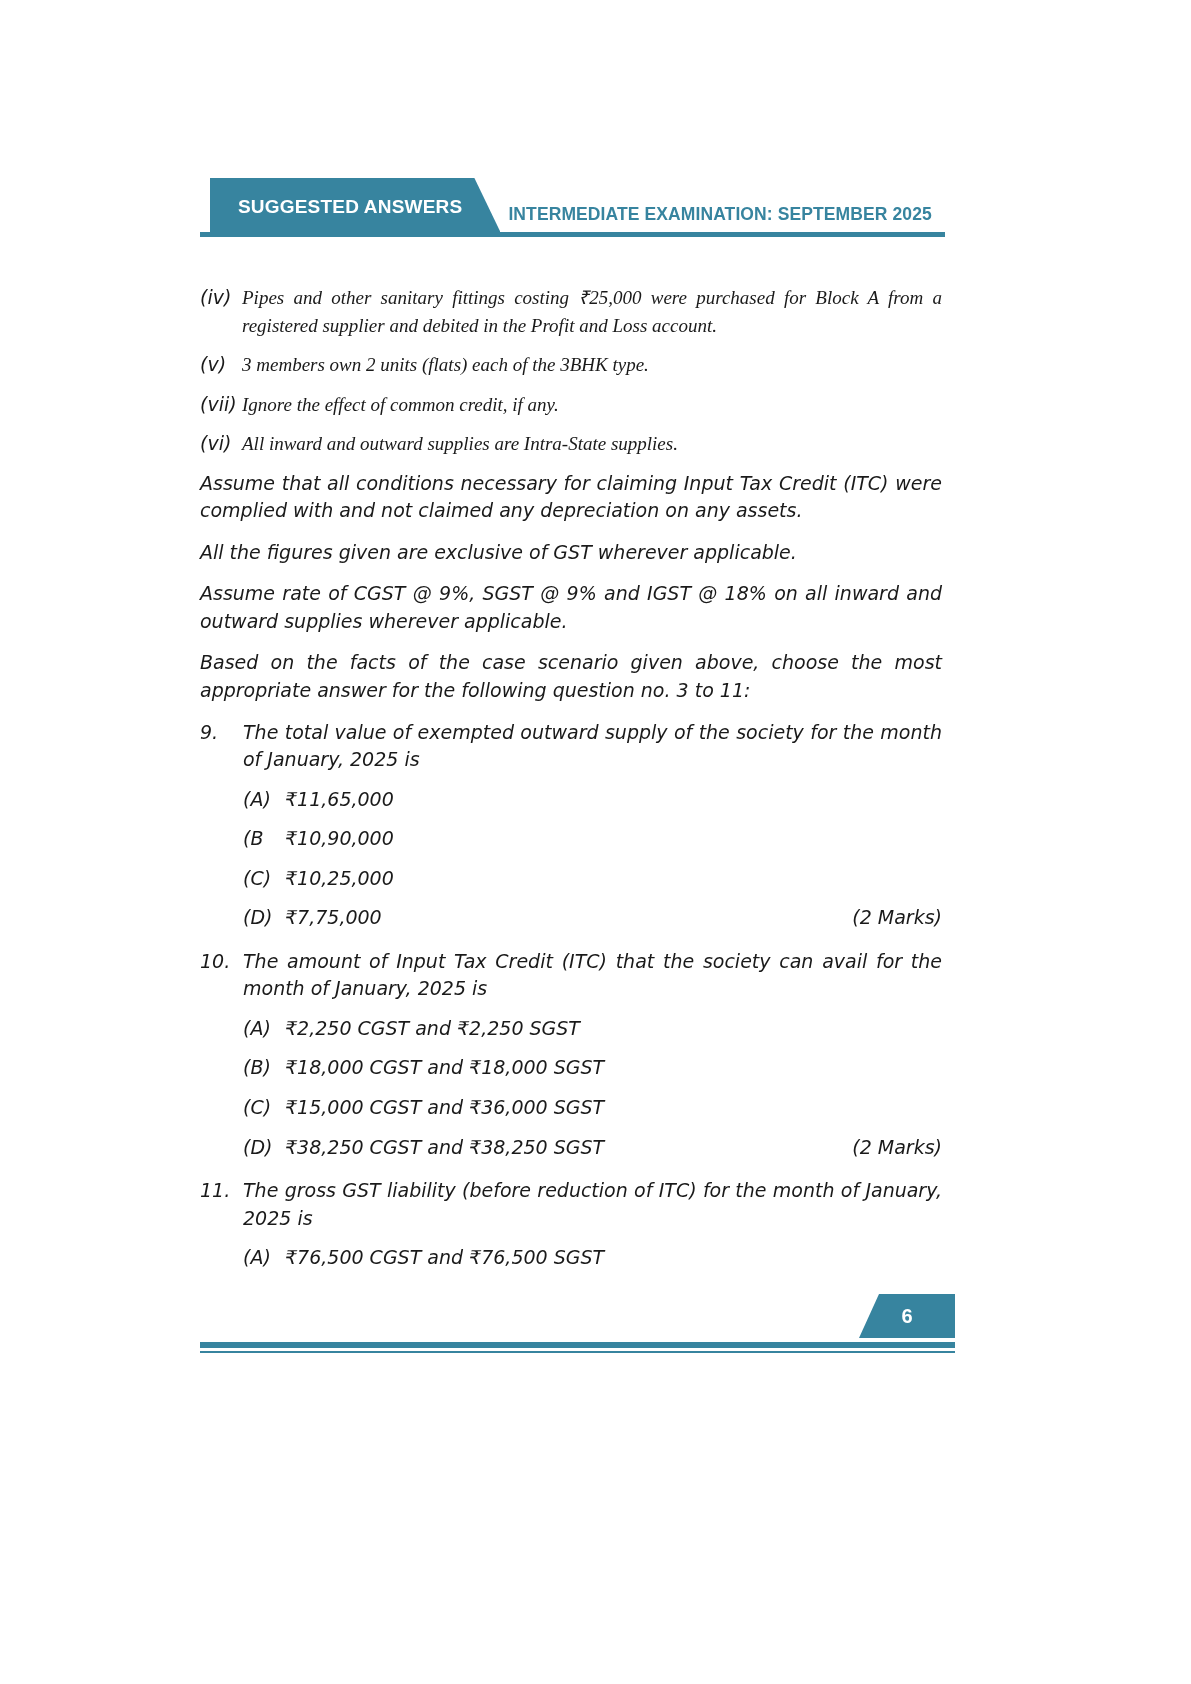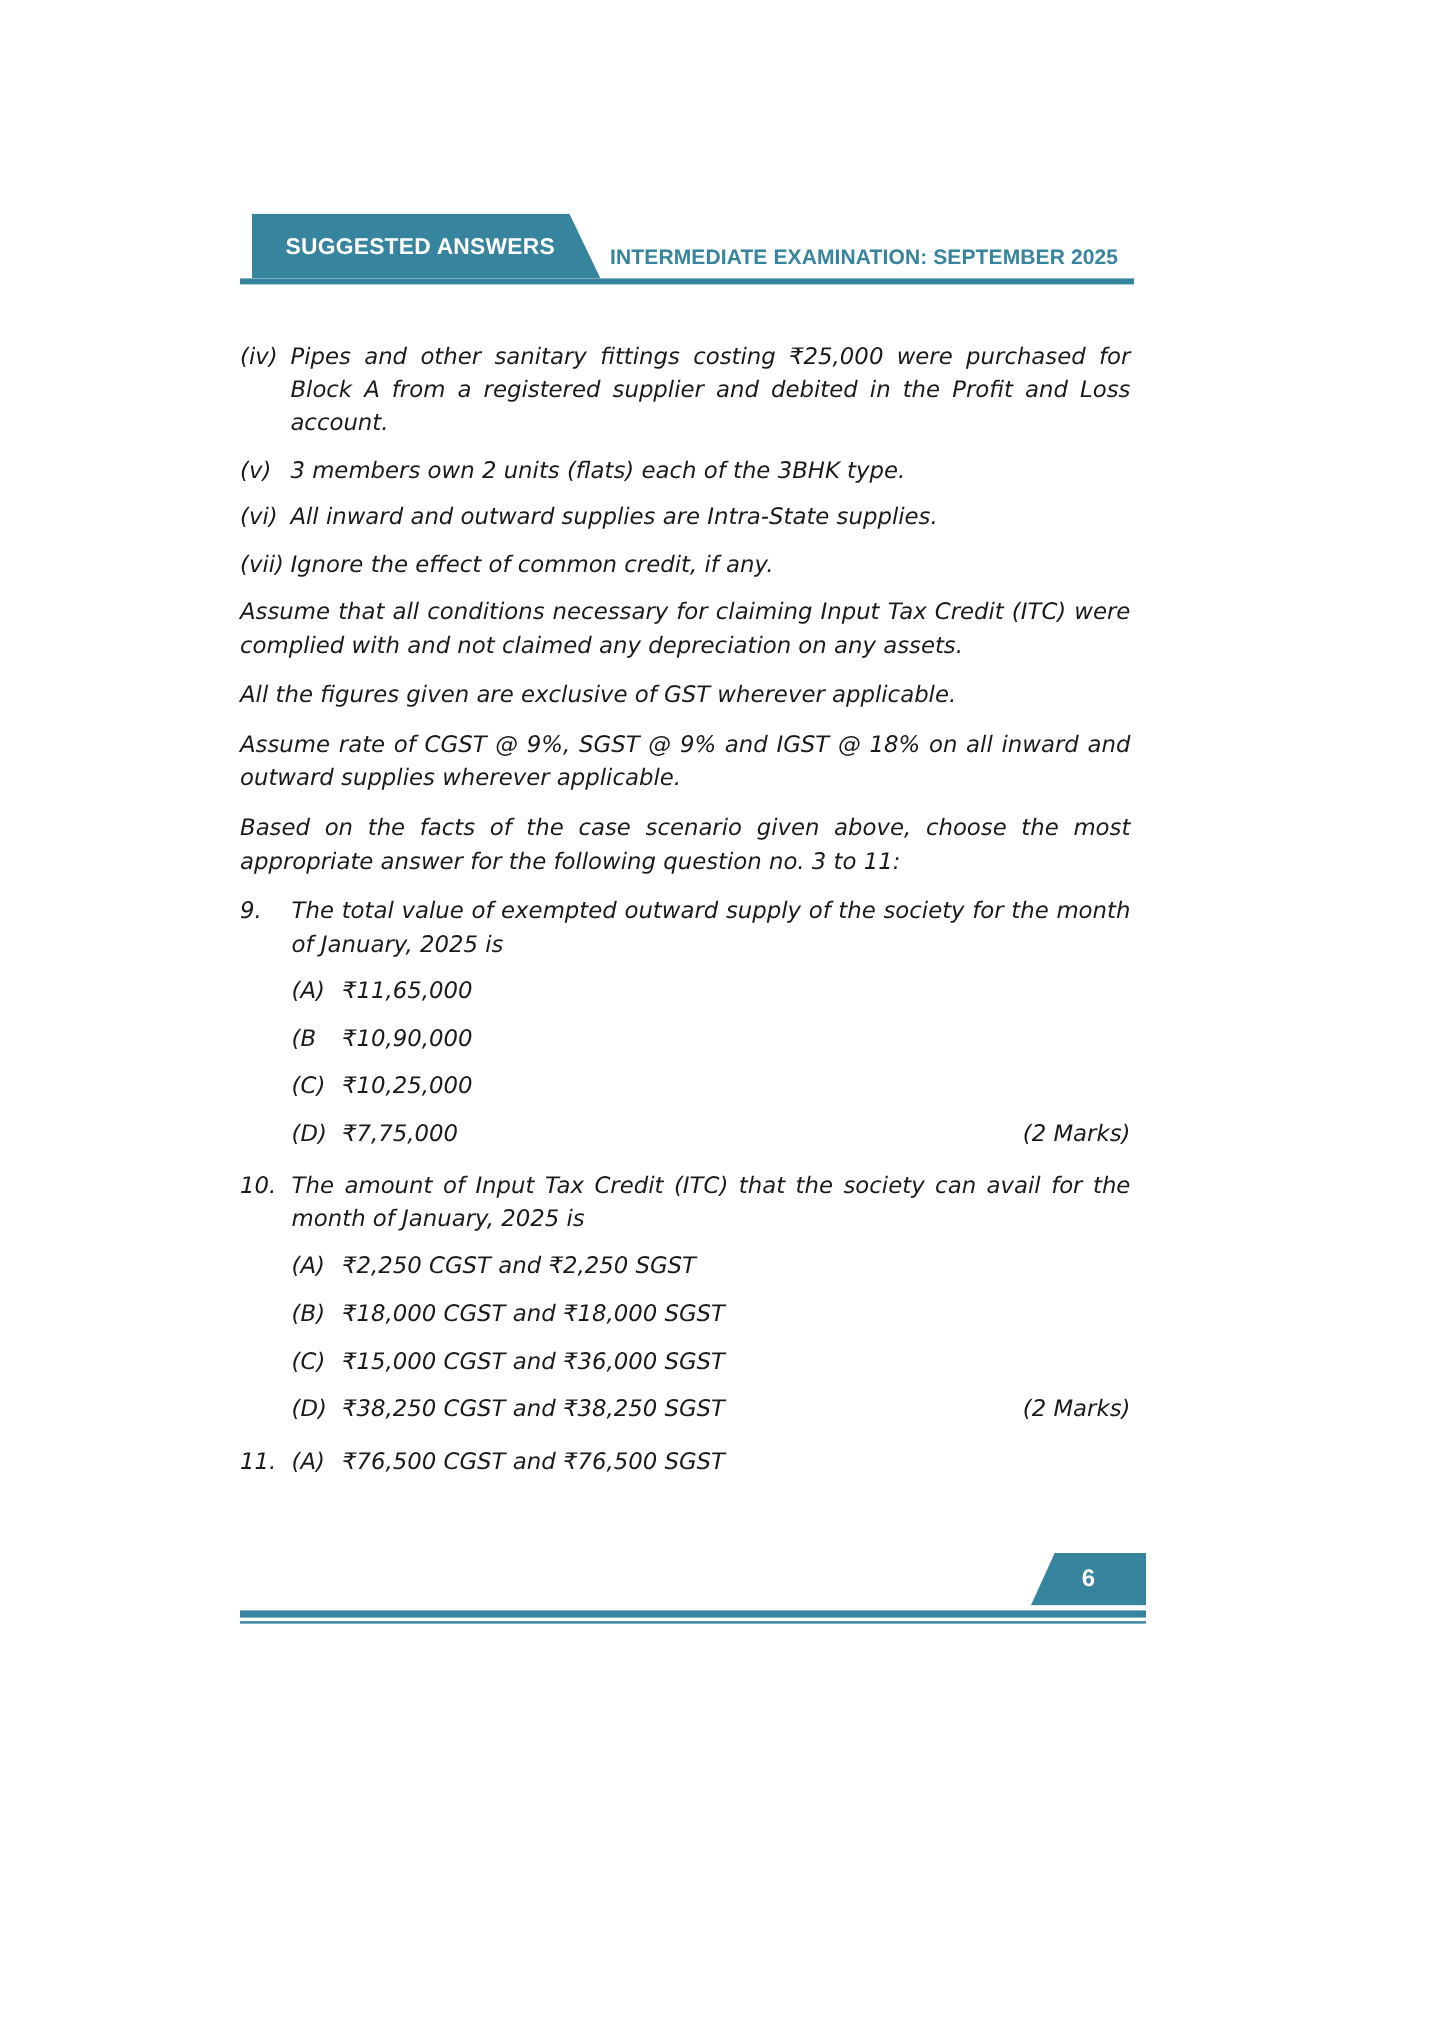--- a/index.html
+++ b/index.html
@@ -34,21 +34,21 @@
   .header-rule{height:5px;background:var(--color-accent);}
 
   
   .content{
     position:absolute;top:284px;left:200px;width:742px;
     font:italic 19px/1.45 "DejaVu Sans","Liberation Sans",sans-serif;
     color:var(--color-text);
   }
   .note{display:flex;margin-bottom:12px;}
   .note-marker{flex:0 0 42px;}
-  .note-text{flex:1;text-align:justify;}
+  .note-text{flex:1;text-align:justify;font-family:Liberation Serif, serif;}
   .para{text-align:justify;margin-bottom:14px;}
   .question{display:flex;margin-bottom:4px;}
   .q-num{flex:0 0 43px;}
   .q-body{flex:1;}
   .q-text{text-align:justify;margin-bottom:12px;}
   .option{display:flex;margin-bottom:12px;align-items:baseline;}
   .opt-label{flex:0 0 42px;}
   .opt-text{flex:1;}
   .opt-marks{font-weight:400;margin-left:12px;white-space:nowrap;}
 
@@ -83,26 +83,26 @@
 
     <div class="note">
       <span class="note-marker">(iv)</span>
       <span class="note-text">Pipes and other sanitary fittings costing ₹25,000 were purchased for Block A from a registered supplier and debited in the Profit and Loss account.</span>
     </div>
     <div class="note">
       <span class="note-marker">(v)</span>
       <span class="note-text">3 members own 2 units (flats) each of the 3BHK type.</span>
     </div>
     <div class="note">
+      <span class="note-marker">(vii)</span>
+      <span class="note-text">Ignore the effect of common credit, if any.</span>
+    </div>
+    <div class="note">
       <span class="note-marker">(vi)</span>
       <span class="note-text">All inward and outward supplies are Intra-State supplies.</span>
-    </div>
-    <div class="note">
-      <span class="note-marker">(vii)</span>
-      <span class="note-text">Ignore the effect of common credit, if any.</span>
     </div>
 
     <p class="para">Assume that all conditions necessary for claiming Input Tax Credit (ITC) were complied with and not claimed any depreciation on any assets.</p>
     <p class="para">All the figures given are exclusive of GST wherever applicable.</p>
     <p class="para">Assume rate of CGST @ 9%, SGST @ 9% and IGST @ 18% on all inward and outward supplies wherever applicable.</p>
     <p class="para">Based on the facts of the case scenario given above, choose the most appropriate answer for the following question no. 3 to 11:</p>
 
     <div class="question">
       <span class="q-num">9.</span>
       <div class="q-body">
@@ -147,20 +147,21 @@
           <span class="opt-label">(D)</span>
           <span class="opt-text">₹38,250 CGST and ₹38,250 SGST</span>
           <span class="opt-marks">(2 Marks)</span>
         </div>
       </div>
     </div>
 
     <div class="question">
       <span class="q-num">11.</span>
       <div class="q-body">
+        <div class="q-text">The gross GST liability (before reduction of ITC) for the month of January, 2025 is</div>
         <div class="option">
           <span class="opt-label">(A)</span>
           <span class="opt-text">₹76,500 CGST and ₹76,500 SGST</span>
         </div>
       </div>
     </div>
 
   </div>
 
   <div class="footer">

